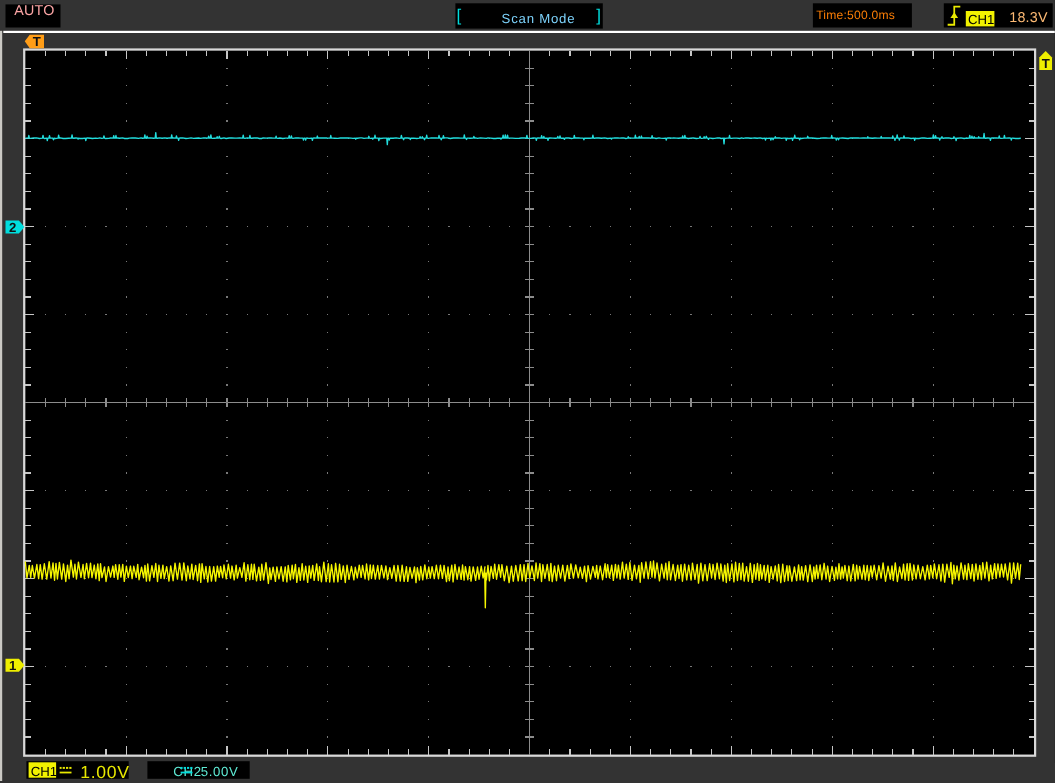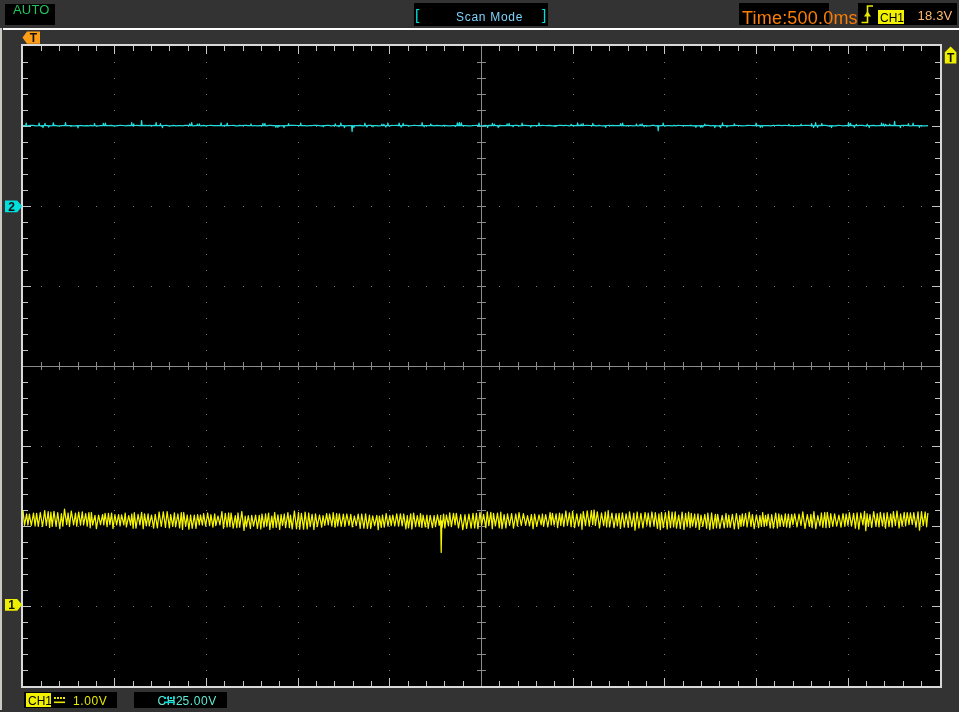--- a/index.html
+++ b/index.html
@@ -3,29 +3,29 @@
 <style>
   html,body { margin:0; padding:0; }
   body { width:959px; height:712px; background:#333333; position:relative; overflow:hidden;
          font-family:"Liberation Sans", sans-serif; }
   .abs { position:absolute; }
   .blk { background:#000; }
 </style></head>
 <body>
 
   <div class="abs blk" style="left:5px;top:4px;width:50px;height:21px;"></div>
-  <div class="abs" style="left:13px;top:2px;color:#22c55e;font-size:13px;letter-spacing:0.2px;">AUTO</div>
+  <div class="abs" style="left:13px;top:2px;color:#fca5a5;font-size:13px;letter-spacing:0.2px;">AUTO</div>
 
   <div class="abs blk" style="left:414px;top:3px;width:134px;height:23px;"></div>
   <div class="abs" style="left:415px;top:6px;color:#00dcdc;font-size:15.5px;">[</div>
   <div class="abs" style="left:456px;top:10px;color:#7dd3fc;font-size:12px;letter-spacing:0.7px;">Scan Mode</div>
   <div class="abs" style="left:542px;top:6px;color:#00dcdc;font-size:15.5px;">]</div>
 
   <div class="abs blk" style="left:739px;top:3px;width:90px;height:22px;"></div>
-  <div class="abs" style="left:742px;top:8px;color:#fa7d05;font-size:18px;letter-spacing:0.2px;">Time:500.0ms</div>
+  <div class="abs" style="left:742px;top:8px;color:#fa7d05;font-size:11px;letter-spacing:0.2px;">Time:500.0ms</div>
 
   <div class="abs blk" style="left:858px;top:3px;width:99px;height:22px;"></div>
   <svg class="abs" style="left:858px;top:3px;" width="20" height="22" viewBox="0 0 20 22">
     <path d="M3.5 19.5 H9.5 V3 H15" fill="none" stroke="#e8e800" stroke-width="1.6"></path>
     <polygon points="6,13.4 13,13.4 9.5,8.2" fill="#e8e800"></polygon>
   </svg>
   <div class="abs" style="left:877.5px;top:10px;width:26px;height:14px;background:#f2f200;"></div>
   <div class="abs" style="left:880px;top:11px;color:#000;font-size:12px;">CH1</div>
   <div class="abs" style="left:917.5px;top:7.5px;color:#fdba74;font-size:13px;letter-spacing:0.2px;">18.3V</div>
 
@@ -927,21 +927,21 @@
   <div class="abs" style="left:28px;top:694px;color:#000;font-size:12px;">CH1</div>
   <svg class="abs" style="left:54px;top:697px;" width="12" height="8" viewBox="0 0 12 8">
     <g fill="#e8e800">
       <rect x="0" y="0" width="2" height="2"></rect>
       <rect x="3" y="0" width="2" height="2"></rect>
       <rect x="6" y="0" width="2" height="2"></rect>
       <rect x="9" y="0" width="2" height="2"></rect>
       <rect x="0" y="4.5" width="11" height="1.6"></rect>
     </g>
   </svg>
-  <div class="abs" style="left:73px;top:694px;color:#e8e800;font-size:12px;letter-spacing:0.6px;">1.00V</div>
+  <div class="abs" style="left:73px;top:694px;color:#e8e800;font-size:16px;letter-spacing:0.6px;">1.00V</div>
 
   <div class="abs blk" style="left:134px;top:691.5px;width:93px;height:16.5px;"></div>
   <div class="abs" style="left:137.5px;top:694px;color:#5eead4;font-size:12px;letter-spacing:0.6px;margin-left:20px;">CH2</div>
   <svg class="abs" style="left:164px;top:697px;" width="12" height="8" viewBox="0 0 12 8">
     <g fill="#00dcdc">
       <rect x="0" y="0" width="2" height="2"></rect>
       <rect x="3" y="0" width="2" height="2"></rect>
       <rect x="6" y="0" width="2" height="2"></rect>
       <rect x="9" y="0" width="2" height="2"></rect>
       <rect x="0" y="4.5" width="11" height="1.6"></rect>

